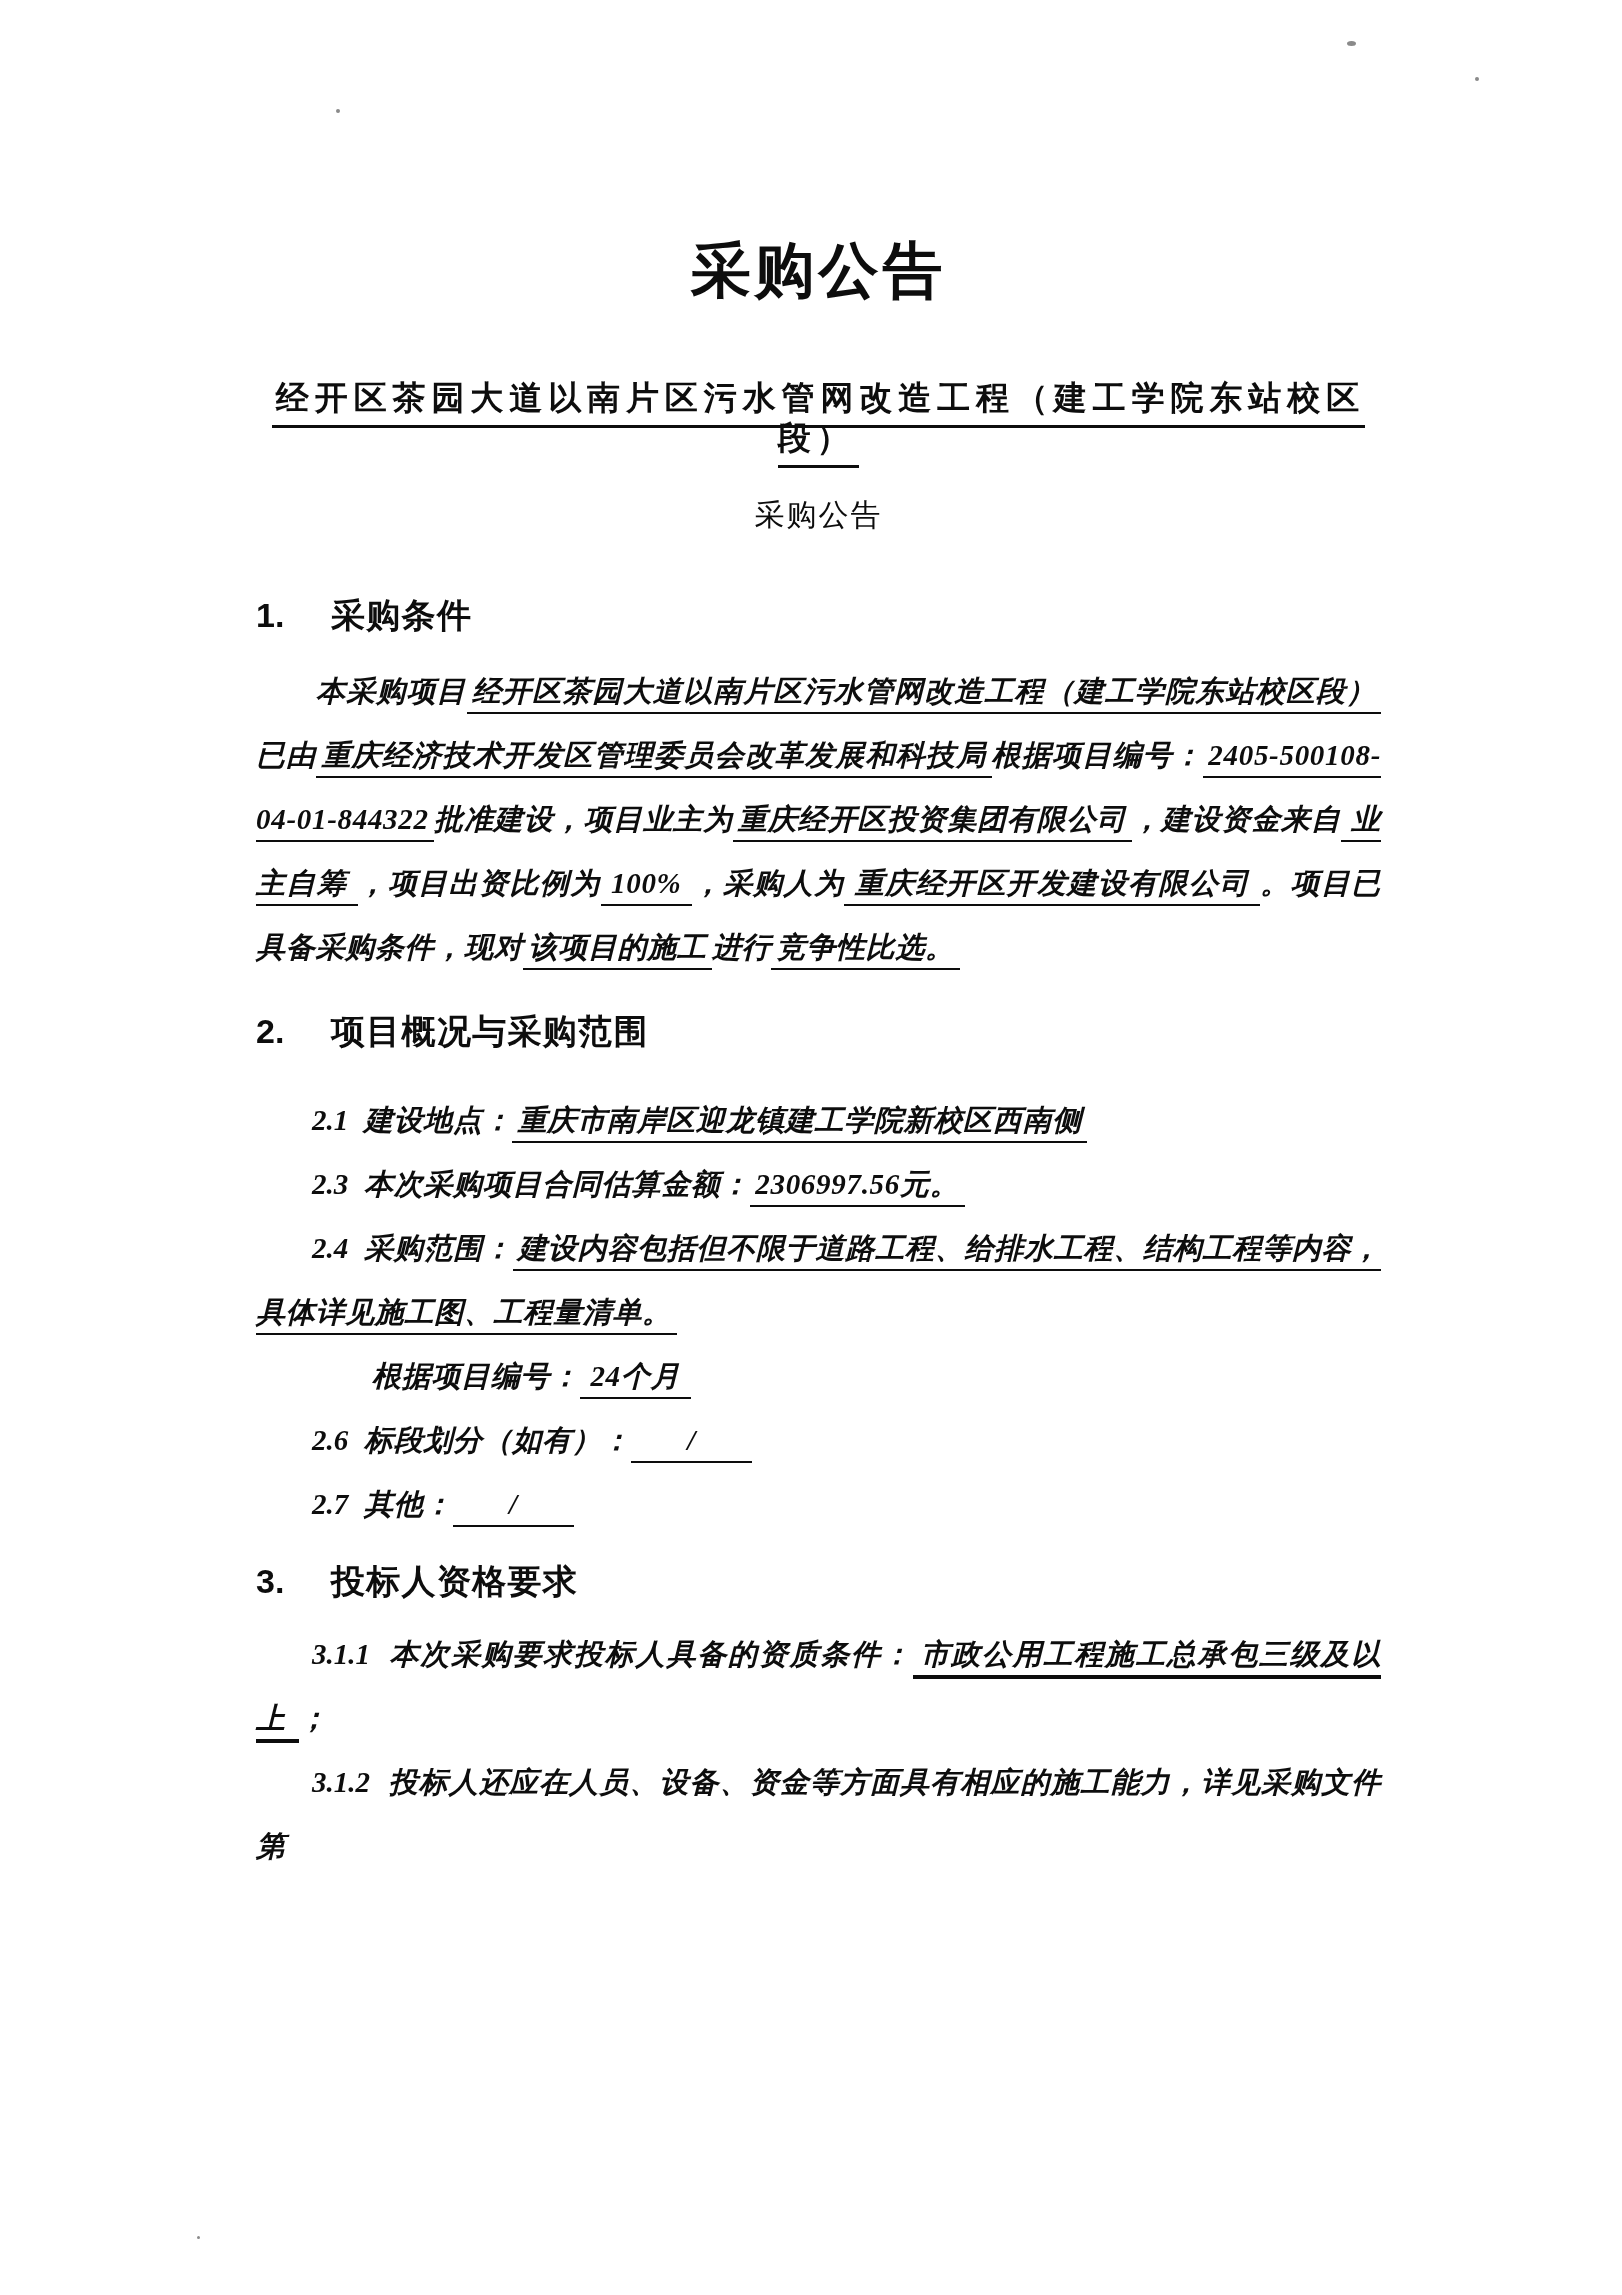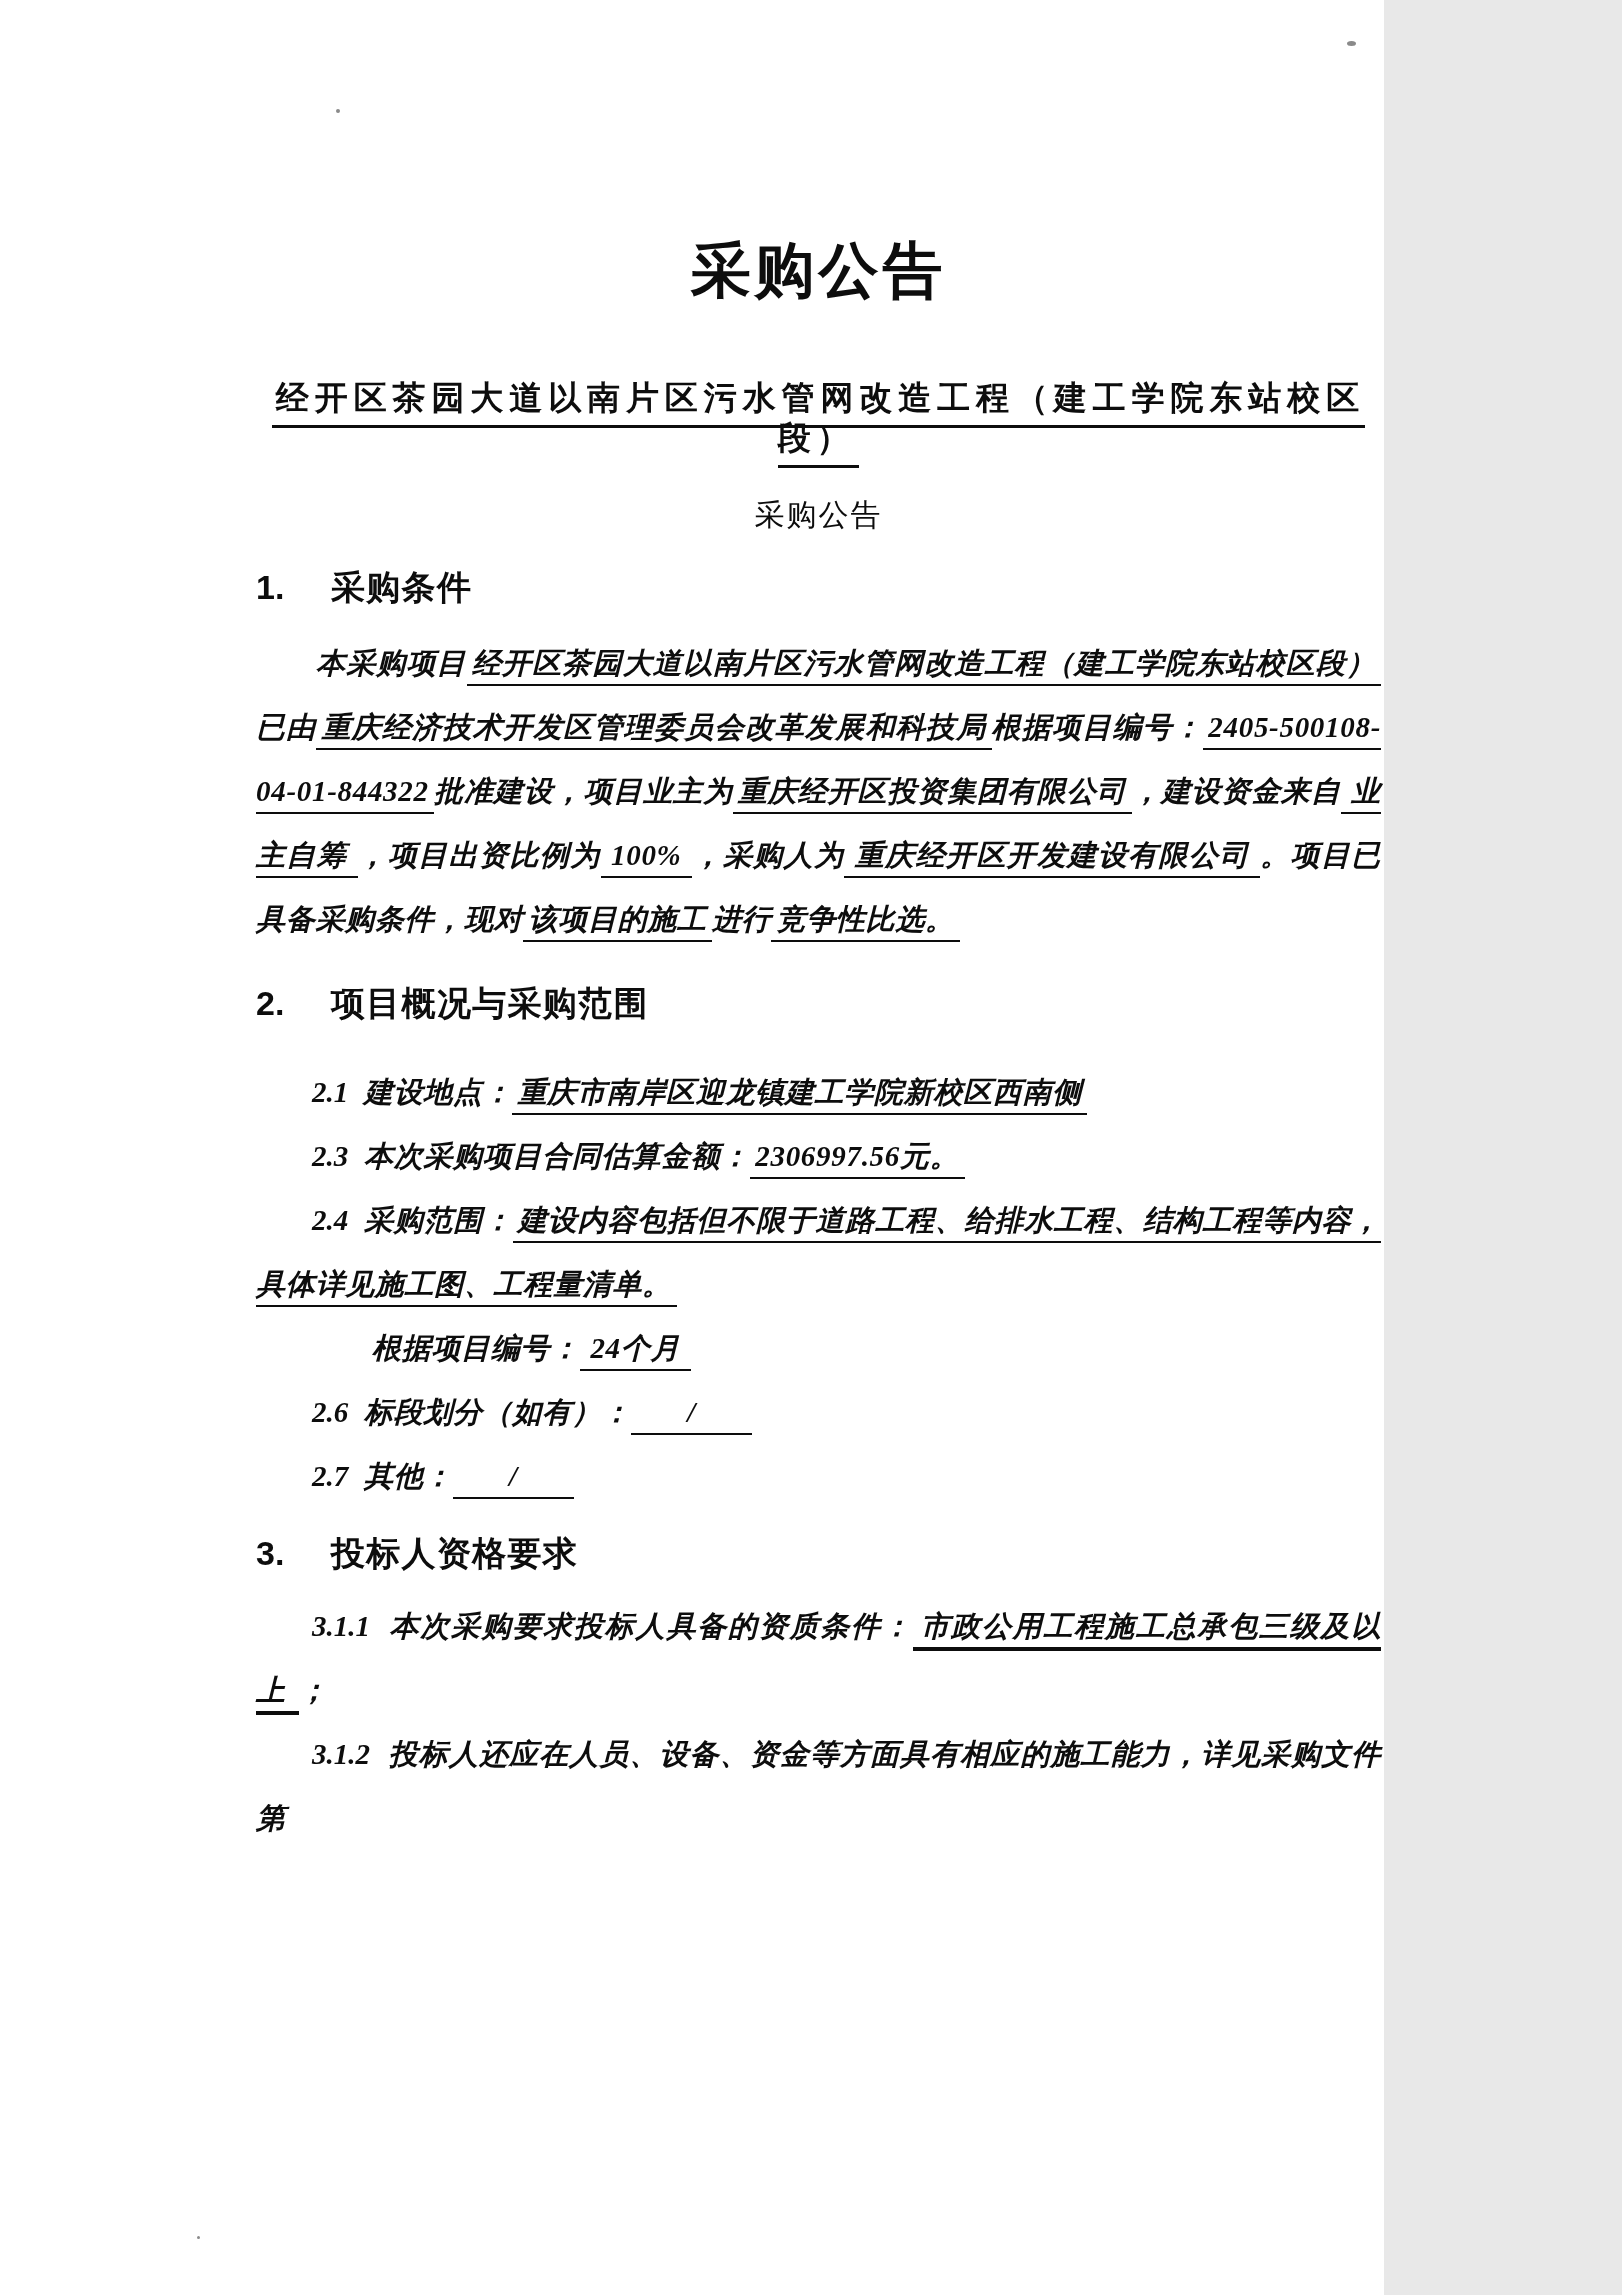--- a/index.html
+++ b/index.html
@@ -1,18 +1,18 @@
 <!DOCTYPE html>
 <html style="font-size:10.5px"><head>
 <meta charset="utf-8">
 <style>
   html,body{margin:0;padding:0;background:#e8e8e8;}
   .page{
     position:relative;
-    width:1384px;height:2295px;
+    width:1622px;height:2295px;
     background:#ffffff;
     font-family:"Liberation Serif","DejaVu Serif",serif;
     color:#0d0d0d;
     overflow:hidden;
   }
   .content{
     position:absolute;left:256px;top:0;width:1125px;
   }
   
   .doc-title{
@@ -32,21 +32,21 @@
   .doc-subtitle2{
     margin-top:43px;text-align:center;
     font-size:30px;font-weight:400;line-height:1;letter-spacing:2px;
   }
   
   .sec-heading{
     font-family:"Liberation Sans","DejaVu Sans",sans-serif;
     font-size:34px;font-weight:900;line-height:1.15;
     letter-spacing:1.3px;
   }
-  .sec-heading.h1{margin-top:38px;}
+  .sec-heading.h1{margin-top:66px;}
   .sec-heading.h2{margin-top:33px;}
   .sec-heading.h3{margin-top:26px;}
   .sec-num{display:inline-block;min-width:75px;letter-spacing:0;}
   
   .para{
     margin:0;
     font-size:29px;line-height:64px;font-weight:700;
     text-align:justify;
     letter-spacing:0.7px;
     font-style:italic;

